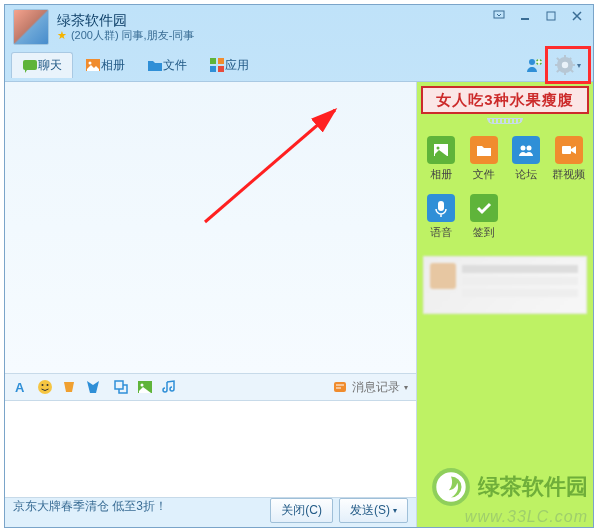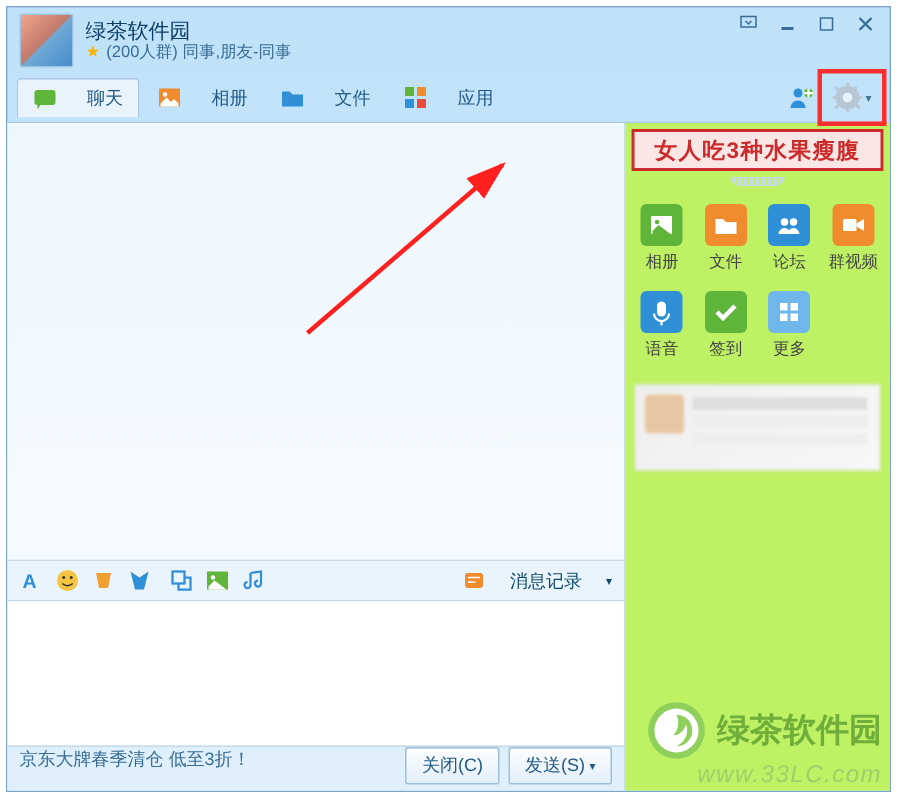--- a/index.html
+++ b/index.html
@@ -11,40 +11,40 @@
 .avatar { width: 36px; height: 36px; border: 1px solid #9fc5e0; background: linear-gradient(135deg,#f5a38e 0%, #c17b6a 48%, #6fa9d8 52%, #478ccc 100%); border-radius: 2px; }
 .titleinfo { margin-left: 8px; display:flex; flex-direction:column; line-height:1.2; }
 .titleinfo .name { font-size: 14px; color:#0b3d66; }
 .titleinfo .sub { font-size: 11px; color:#386c94; display:flex; align-items:center; gap:4px;}
 .star { color:#f5b400; font-size:11px; }
 .winbtns { position:absolute; top:3px; right:4px; display:flex; gap:2px; }
 .winbtns div { width:24px; height:16px; display:flex; align-items:center; justify-content:center; font-size:10px; color:#3a6d95; cursor:pointer; }
 .winbtns svg { width:12px; height:12px; }
 
 .tabbar { height: 32px; display:flex; align-items:center; padding: 0 6px; gap:2px; position:relative; }
-.tab { display:flex; align-items:center; gap:20px; padding:4px 10px; font-size:12px; color:#225a86; border-radius:3px 3px 0 0; cursor:pointer; }
+.tab { display:flex; align-items:center; gap:0; padding:4px 10px; font-size:12px; color:#225a86; border-radius:3px 3px 0 0; cursor:pointer; }
 .tab.active { background:#e9f3fb; border:1px solid #a9c9e3; border-bottom:none; }
 .tab svg { width:16px; height:16px; }
 .tabbar .spacer { flex:1; }
 .tbicon { width:26px; height:26px; display:flex; align-items:center; justify-content:center; cursor:pointer; border-radius:3px; }
 .tbicon svg { width:18px; height:18px; }
 .gearwrap { width:38px; height:30px; display:flex; align-items:center; justify-content:center; cursor:pointer; position:relative; }
 .gearbox { position:absolute; inset:-4px; border:3px solid #ff2d2d; pointer-events:none; }
 .gearwrap svg { width:20px; height:20px; }
 .gearwrap .drop { font-size:8px; color:#46739a; margin-left:2px; }
 
 .content { flex:1; display:flex; background:#e9f3fb; border-top:1px solid #a9c9e3; min-height:0; }
 .left { flex:1; display:flex; flex-direction:column; border-right:1px solid #c7dae9; min-width:0; }
 .chatview { flex:1; background:linear-gradient(to bottom,#eef7fd,#f6fbff); position:relative; }
 .arrow { position:absolute; top:20px; left:190px; }
 
 .toolbar2 { height:28px; border-top:1px solid #c7dae9; border-bottom:1px solid #c7dae9; background:#eaf4fc; display:flex; align-items:center; padding:0 8px; gap:12px; }
 .toolbar2 .grp { display:flex; gap:8px; align-items:center; }
 .toolbar2 svg { width:16px; height:16px; cursor:pointer; }
-.msglog { margin-left:auto; display:flex; align-items:center; gap:16px; font-size:12px; color:#0c4a6e; cursor:pointer; }
+.msglog { margin-left:auto; display:flex; align-items:center; gap:4px; font-size:12px; color:#737373; cursor:pointer; }
 .msglog .tri { font-size:8px; }
 
 .editor { flex:0 0 96px; background:#fff; }
 .bottombar { height:30px; background:#dff0fc; display:flex; align-items:flex-start; padding:0 8px; font-size:12px; color:#3a6d95; border-top:1px solid #c7dae9; }
 .bottombar .ad { flex:1; }
 .btn { background:linear-gradient(#fdfeff,#e3effa); border:1px solid #9fbfd8; border-radius:2px; padding:3px 10px; font-size:12px; color:#225a86; cursor:pointer; display:flex; align-items:center; gap:3px; margin-left:6px; }
 .btn .tri { font-size:8px; }
 
 .right { width:176px; background:#bef264; display:flex; flex-direction:column; }
 .banner { height:28px; margin:4px; border:2px solid #cc2b2b; background:#fbe6e6; color:#cc2b2b; font-size:15px; font-weight:bold; display:flex; align-items:center; justify-content:center; letter-spacing:1px; }
@@ -290,31 +290,20 @@
             <span>语音</span>
           </div>
           <div class="app">
             <div class="appicon" style="background:#5fb43a;color:#5fb43a">
               <svg viewBox="0 0 18 18">
                 <path d="M3 9l4 4 8-8" stroke="#fff" stroke-width="3" fill="none"></path>
               </svg>
             </div>
             <span>签到</span>
           </div>
-          <div class="app">
-            <div class="appicon" style="background:#6fb7ea;color:#6fb7ea">
-              <svg viewBox="0 0 18 18">
-                <rect x="3" y="3" width="5" height="5" fill="#fff"></rect>
-                <rect x="10" y="3" width="5" height="5" fill="#fff"></rect>
-                <rect x="3" y="10" width="5" height="5" fill="#fff"></rect>
-                <rect x="10" y="10" width="5" height="5" fill="#fff"></rect>
-              </svg>
-            </div>
-            <span>更多</span>
-          </div>
         </div>
       <div class="blurbox"></div>
     </div>
   </div>
 </div>
 
 <div class="watermark">
   <div class="wm-logo">
     <svg viewBox="0 0 40 40">
         <circle cx="20" cy="20" r="18" fill="#8fcf5b"></circle>

